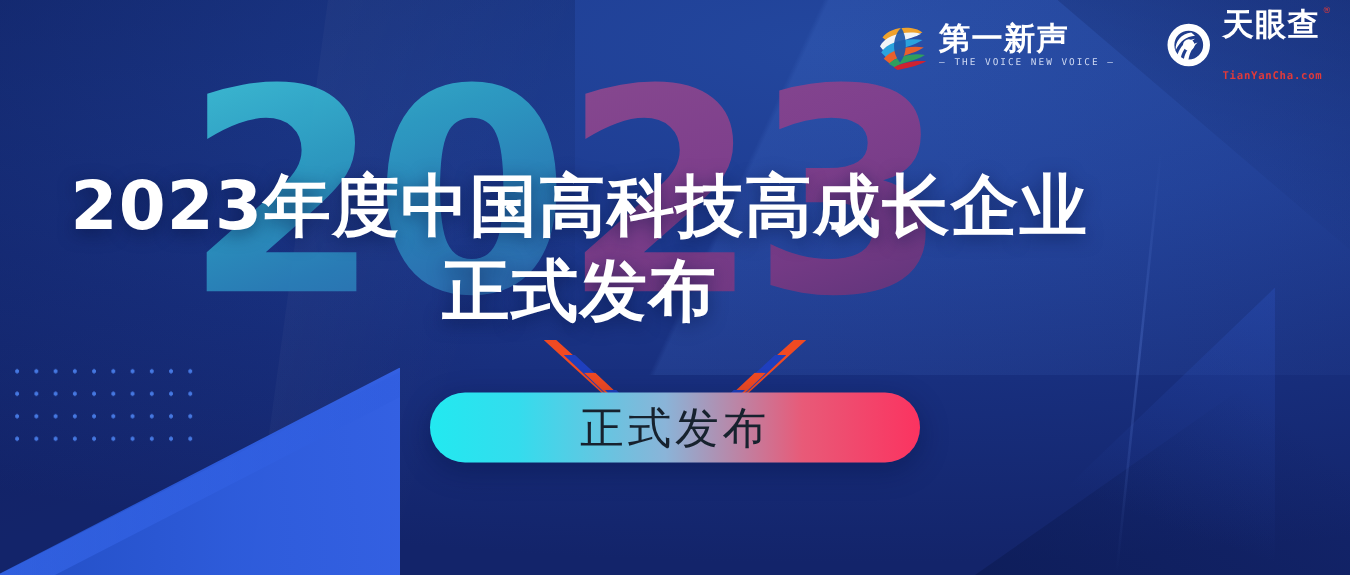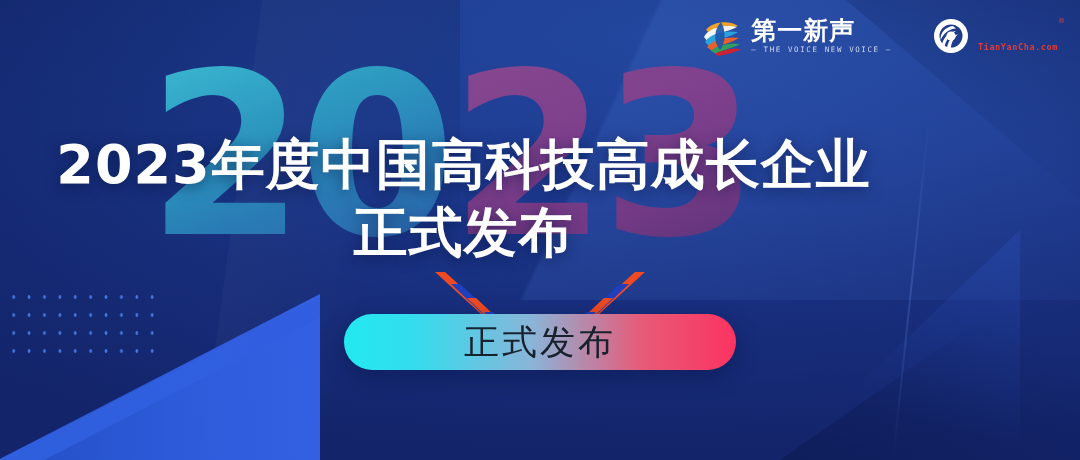--- a/index.html
+++ b/index.html
@@ -231,19 +231,20 @@
           <path d="M19 2 A17 17 0 1 0 19 36 A17 17 0 1 0 19 2 Z
                    M19 7.5 A11.5 11.5 0 1 1 19 30.5 A11.5 11.5 0 1 1 19 7.5 Z" fill="#ffffff" fill-rule="evenodd"></path>
           <path d="M21 9 C13 10 8 16 8.6 23 C12 16 17 12 24 11.6 Z" fill="#ffffff"></path>
           <path d="M10 27 C12 20 17 15 24 14 C18 18 14 23 12.6 29.4 Z" fill="#ffffff"></path>
           <path d="M15 31 C16 24 20 19 26 17 C21 22 19 27 18.6 32.6 Z" fill="#ffffff"></path>
           <circle cx="19" cy="19" r="4.6" fill="#ffffff"></circle>
         </svg>
       </div>
       <div class="tyc-text">
         <span class="tyc-r">®</span>
+        <div class="tyc-cn">天眼查</div>
         <div class="tyc-en">TianYanCha.com</div>
       </div>
     </div>
 
   </div>
 
 </div>
 
 </body></html>

